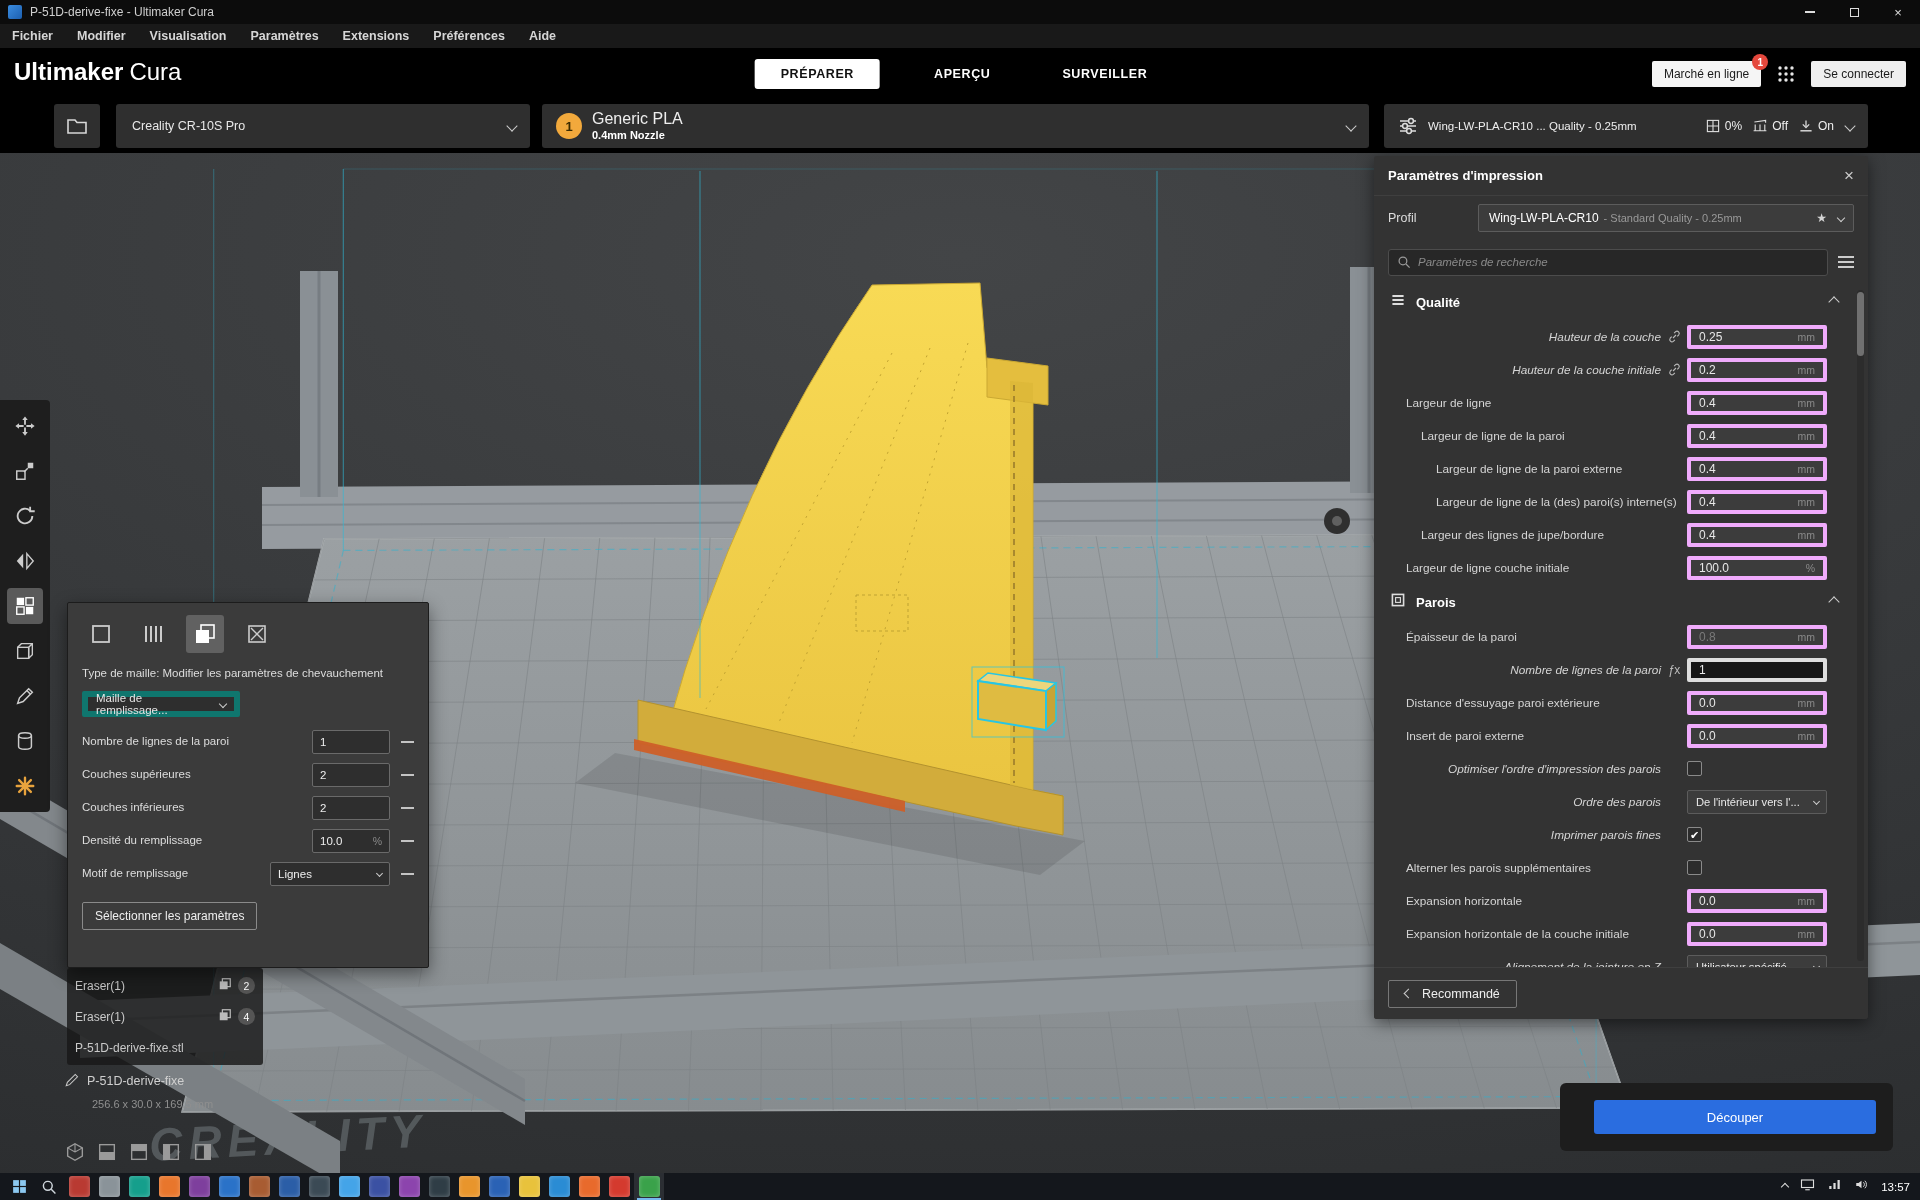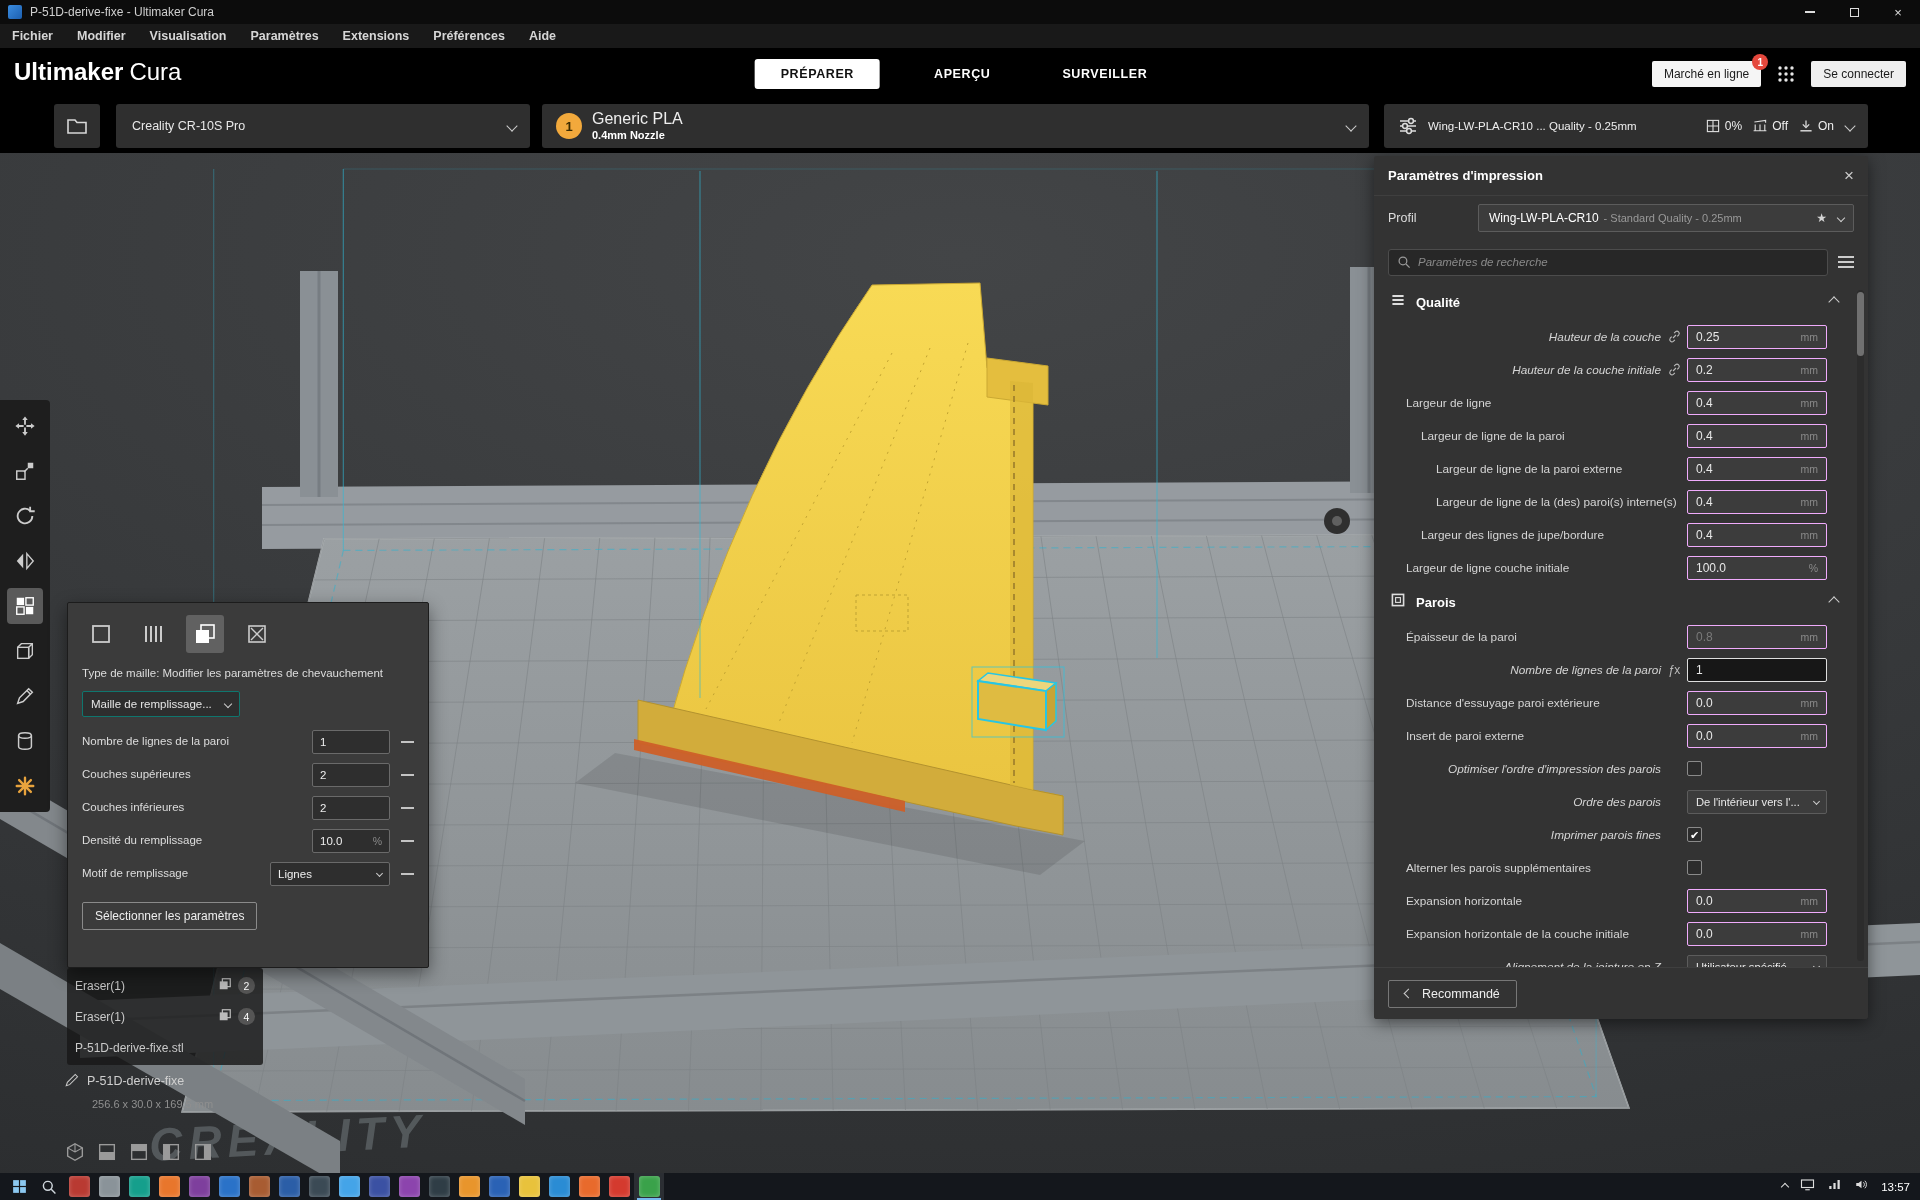--- a/index.html
+++ b/index.html
@@ -53,21 +53,21 @@
   .tool-btn{width:36px;height:36px;border-radius:4px;display:flex;align-items:center;justify-content:center;}
   .tool-btn.active{background:#5a5a5a;}
   .tool-btn svg{width:22px;height:22px;display:block;}
   
   .pm-panel{position:absolute;left:67px;top:449px;width:362px;height:366px;background:#3b3b3b;border:1px solid #1c1c1c;border-radius:2px;box-shadow:0 6px 18px rgba(0,0,0,.45);z-index:7;padding:12px 14px;}
   .pm-types{display:flex;gap:14px;}
   .type-btn{width:38px;height:38px;border-radius:3px;display:flex;align-items:center;justify-content:center;}
   .type-btn.active{background:#616161;}
   .type-btn svg{width:24px;height:24px;}
   .pm-desc{font-size:11.5px;color:#ddd;margin-top:14px;}
-  .pm-meshsel{margin-top:12px;width:158px;height:26px;background:#2e2e2e;border:1px solid #0f766e;border-radius:2px;display:flex;align-items:center;padding:0 24px 0 8px;position:relative;font-size:11.5px;color:#e5e5e5;}
+  .pm-meshsel{margin-top:12px;width:158px;height:26px;background:#2e2e2e;border:6px solid #0f766e;border-radius:2px;display:flex;align-items:center;padding:0 24px 0 8px;position:relative;font-size:11.5px;color:#e5e5e5;}
   .pm-meshsel .chev{position:absolute;right:8px;width:6px;height:6px;}
   .pm-rows{margin-top:8px;}
   .pm-row{display:flex;align-items:center;height:33px;}
   .pm-label{flex:1;font-size:11.5px;color:#ddd;line-height:1.15;padding-right:8px;}
   .pm-field{width:78px;height:24px;background:#2e2e2e;border:1px solid #6a6a6a;border-radius:2px;display:flex;align-items:center;padding:0 7px;font-size:11.5px;color:#eee;}
   .pm-field .funit{margin-left:auto;color:#8a8a8a;font-size:10.5px;}
   .pm-select{width:120px;height:24px;background:#2e2e2e;border:1px solid #6a6a6a;border-radius:2px;display:flex;align-items:center;padding:0 20px 0 7px;position:relative;font-size:11.5px;color:#eee;}
   .pm-select .chev{position:absolute;right:7px;width:5px;height:5px;}
   .pm-minus{width:24px;display:flex;justify-content:flex-end;}
   .pm-minus i{display:block;width:13px;height:2px;background:#c4c4c4;}
@@ -105,21 +105,21 @@
   .hamb i{display:block;height:2px;background:#ccc;}
   .sp-rows{position:absolute;left:0;right:0;top:128px;bottom:52px;overflow:hidden;}
   .sec-head{height:36px;display:flex;align-items:center;padding:0 30px 0 16px;gap:10px;}
   .sec-head svg{width:16px;height:16px;}
   .sec-name{font-size:13px;font-weight:700;color:#fff;flex:1;}
   .set-row{display:flex;align-items:center;height:33px;padding:0 41px 0 32px;}
   .set-label{flex:1;font-size:11.8px;color:#d5d5d5;white-space:nowrap;}
   .set-label.it{font-style:italic;text-align:right;}
   .affix{width:26px;display:flex;align-items:center;justify-content:center;color:#bbb;font-size:12px;}
   .set-ctrl{width:140px;display:flex;align-items:center;}
-  .set-field{width:140px;height:24px;background:#3c3c3c;border:1px solid #f0abfc;border-radius:2px;display:flex;align-items:center;padding:0 8px;}
+  .set-field{width:140px;height:24px;background:#3c3c3c;border:4px solid #f0abfc;border-radius:2px;display:flex;align-items:center;padding:0 8px;}
   .set-field .fval{font-size:12px;color:#e8e8e8;}
   .set-field .funit{margin-left:auto;font-size:10.5px;color:#8a8a8a;}
   .set-field.hl{background:#171717;border-color:#dedede;}
   .set-field.dis .fval{color:#7a7a7a;}
   .set-check{width:15px;height:15px;border:1px solid #8a8a8a;border-radius:2px;background:#2c2c2c;color:#fff;font-size:11px;line-height:14px;text-align:center;}
   .set-select{width:140px;height:24px;background:#3c3c3c;border:1px solid #5c5c5c;border-radius:2px;display:flex;align-items:center;padding:0 20px 0 8px;position:relative;}
   .set-select span{font-size:11.2px;color:#e8e8e8;white-space:nowrap;overflow:hidden;text-overflow:ellipsis;}
   .set-select .chev{position:absolute;right:7px;width:5px;height:5px;}
   .sp-scroll{position:absolute;right:4px;top:134px;bottom:58px;width:7px;background:#2c2c2c;border-radius:4px;}
   .sp-thumb{position:absolute;left:0;top:2px;width:7px;height:64px;background:#707070;border-radius:4px;}
@@ -791,20 +791,23 @@
         <span class="sp-thumb"></span>
       </div>
     <div class="sp-footer">
       <div class="back-btn">
         <span class="chev"></span>
         <span>Recommandé</span>
       </div>
     </div>
   </div>
 
+  <div class="action-panel">
+    <div class="slice-btn">Découper</div>
+  </div>
 </div>
 
 <div class="taskbar" id="taskbar">
     <div class="tb-ico">
       <svg viewBox="0 0 20 20" width="17" height="17">
         <g fill="#8bc8f0">
           <rect x="2.5" y="2.5" width="6.8" height="6.8"></rect>
           <rect x="10.7" y="2.5" width="6.8" height="6.8"></rect>
           <rect x="2.5" y="10.7" width="6.8" height="6.8"></rect>
           <rect x="10.7" y="10.7" width="6.8" height="6.8"></rect>

